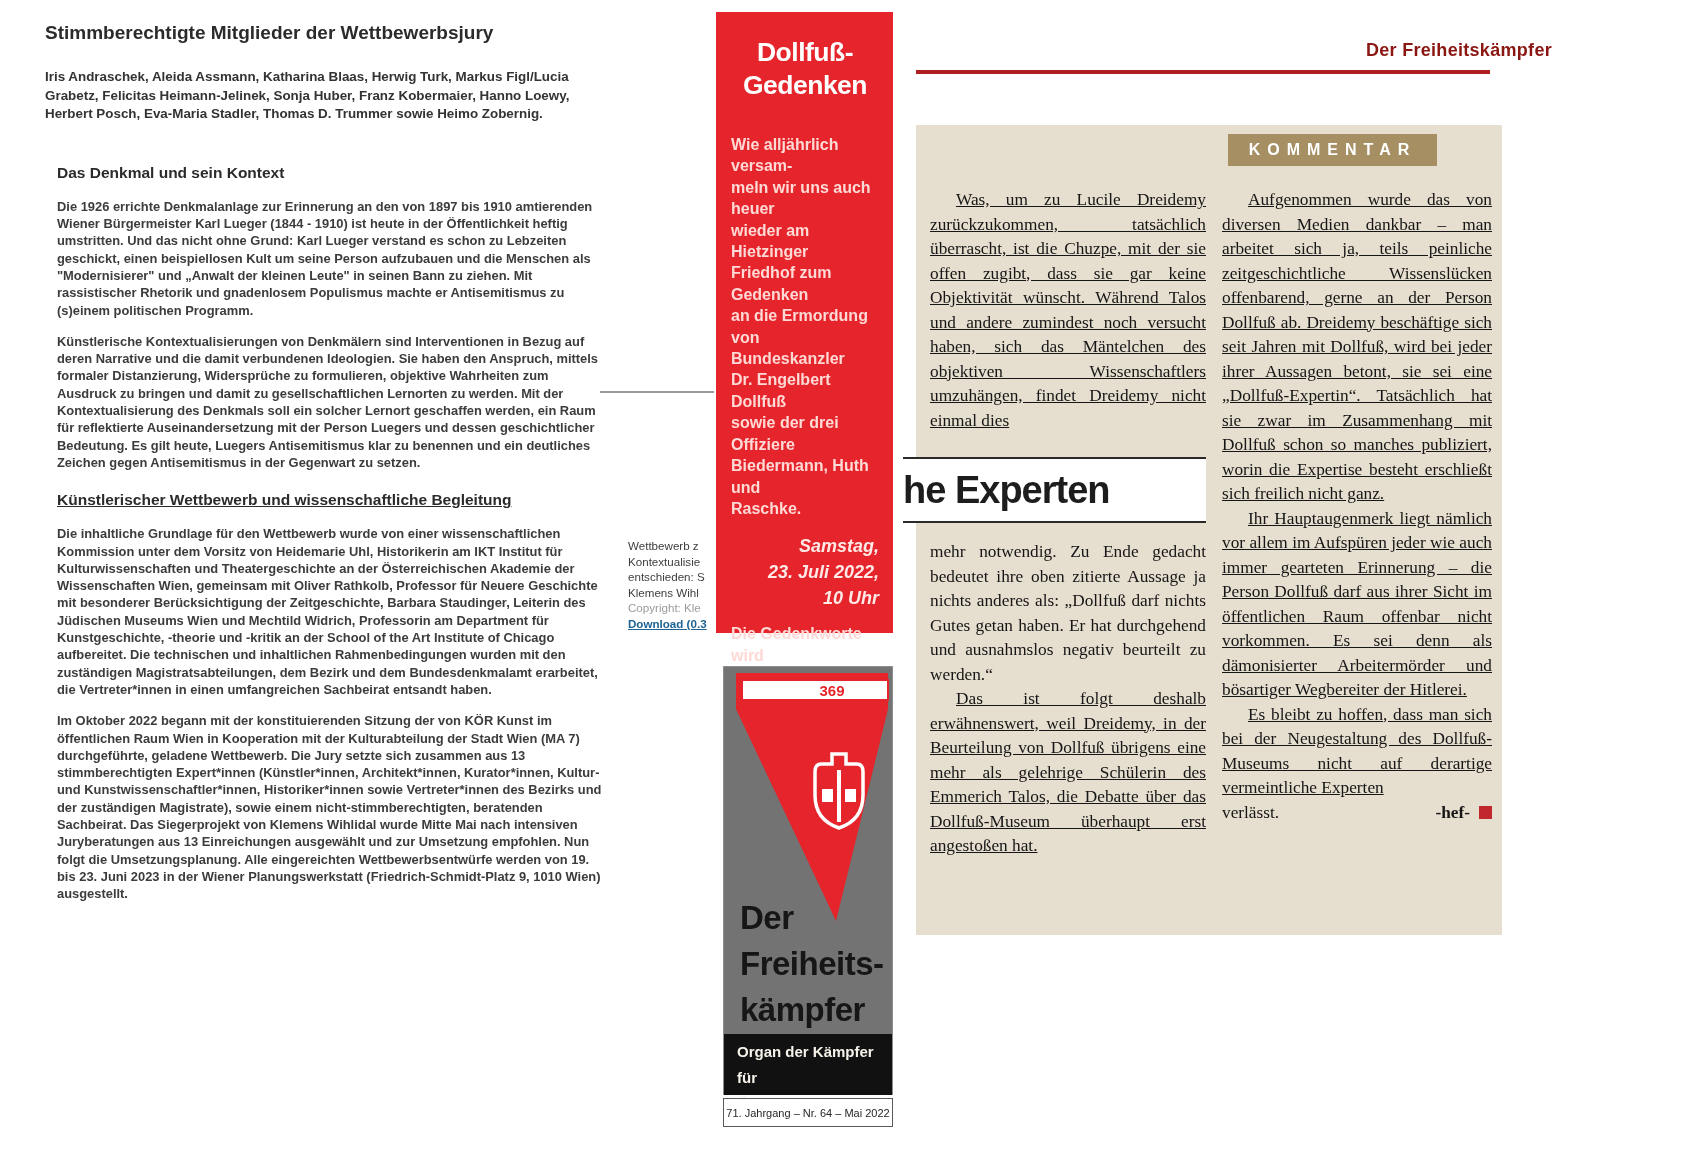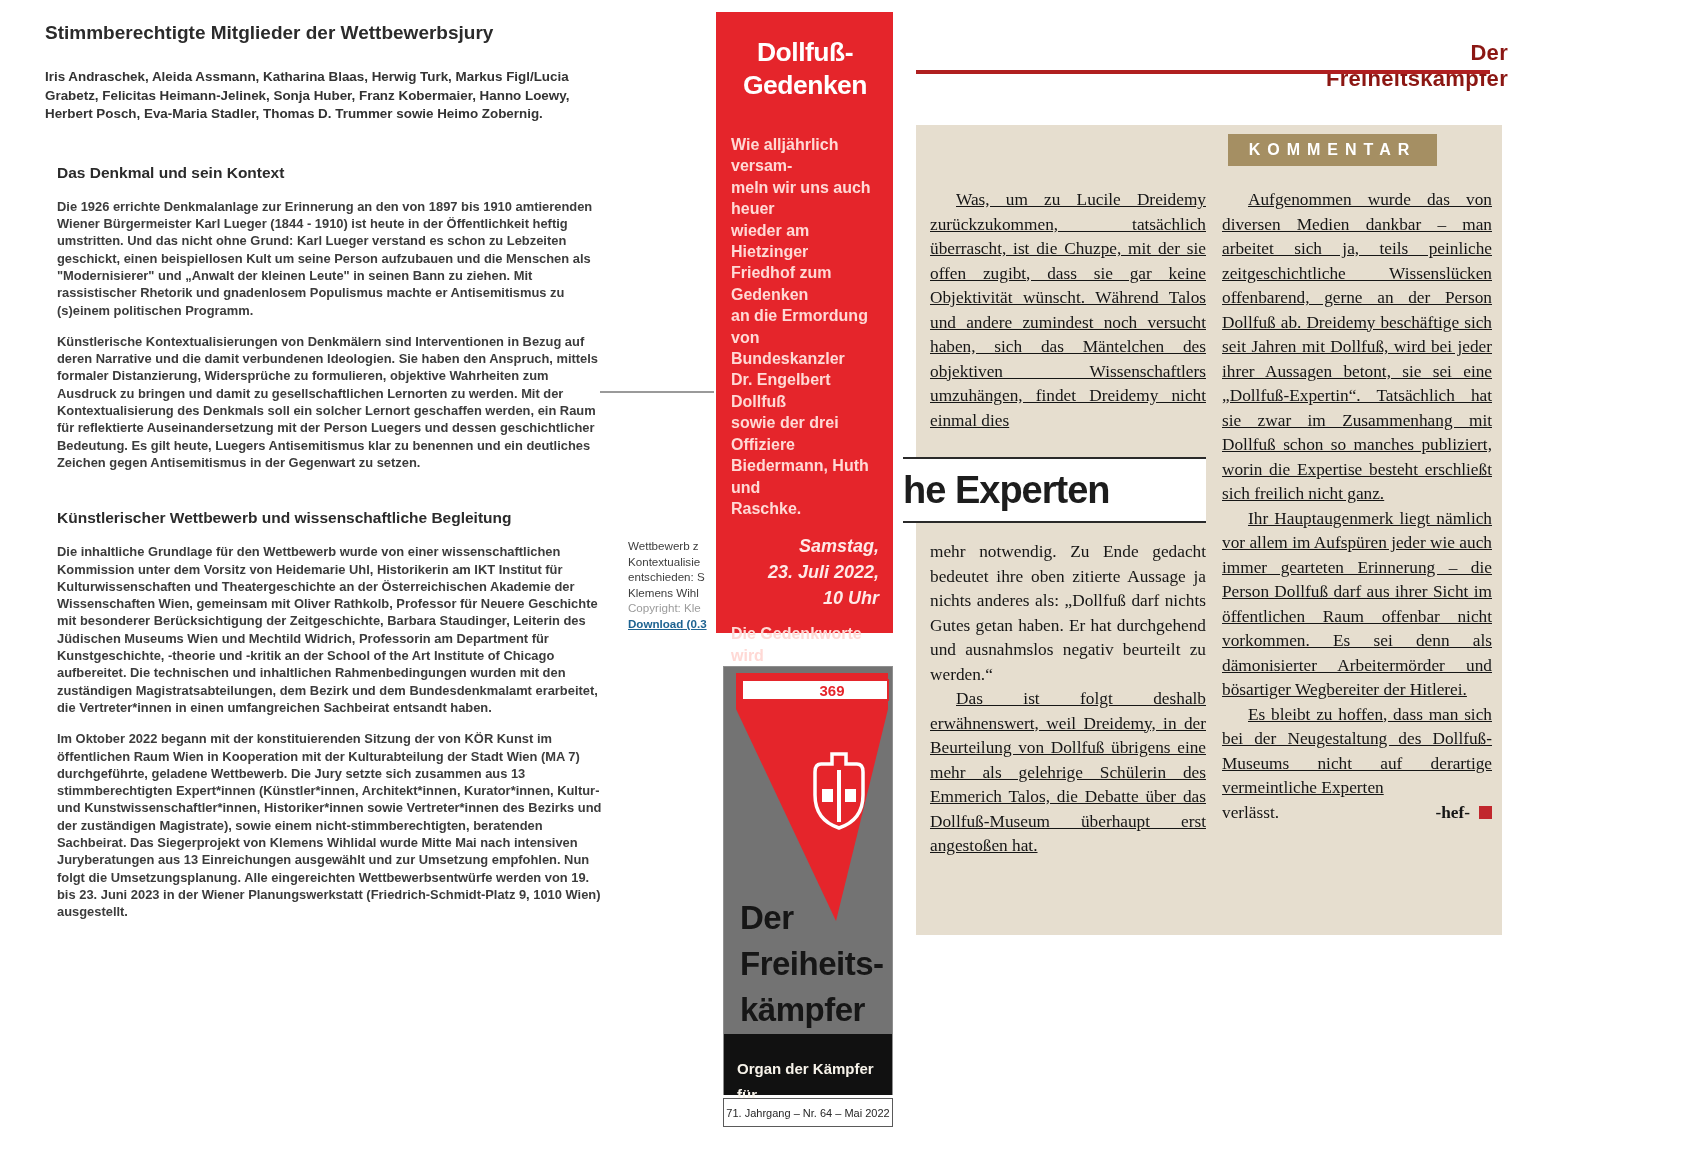--- a/index.html
+++ b/index.html
@@ -5,21 +5,21 @@
   html,body{margin:0;padding:0;background:#fff;}
   .page{position:relative;width:1700px;height:1158px;background:#fff;overflow:hidden;
         font-family:"Liberation Sans",sans-serif;}
 
   
   .web-article{position:absolute;left:45px;top:22px;width:575px;color:#3a3a3a;}
   .web-article h1{margin:0 0 24px 0;font-size:19px;font-weight:700;color:#2b2b2b;}
   .web-article .names{margin:12px 0 40px 0;font-size:13.4px;line-height:18.6px;font-weight:600;color:#333;}
   .sect{padding-left:12px;}
   .sect h2{margin:0 0 16px 0;font-size:15.5px;font-weight:700;color:#2b2b2b;}
-  .sect h2.second{margin-top:38px;}
+  .sect h2.second{margin-top:20px;text-decoration:underline;}
   .sect p{margin:0 0 14px 0;width:548px;font-size:12.9px;line-height:17.3px;font-weight:600;color:#3c3c3c;}
 
   .divider-dash{position:absolute;left:600px;top:391px;width:114px;height:2px;background:#9a9a9a;}
 
   
   .caption{position:absolute;left:628px;top:538px;width:90px;font-size:11.6px;line-height:15.6px;color:#3e3e3e;white-space:nowrap;}
   .caption .copy{color:#9b9b9b;}
   .caption .dl{color:#1e6391;font-weight:700;text-decoration:underline;cursor:pointer;}
 
   
@@ -34,28 +34,28 @@
   .masthead{position:absolute;left:723px;top:666px;width:170px;height:429px;background:#737373;
             border:1.5px solid #8f8f8f;box-sizing:border-box;}
   .masthead svg{position:absolute;left:0;top:0;}
   .issue{position:absolute;left:17px;top:12px;width:148px;height:22px;background:#fff;border:2px solid #e5252b;
          box-sizing:border-box;display:flex;align-items:center;justify-content:center;
          color:#e5252b;font-size:15px;font-weight:700;padding-left:34px;}
   .mh-title{position:absolute;left:16px;top:228px;white-space:pre-line;color:#161616;
             font-size:33px;line-height:46px;font-weight:800;letter-spacing:-0.5px;}
   .organ{position:absolute;left:0;right:0;top:367px;height:60.5px;background:#111;
          color:#f7f3ea;font-size:15px;font-weight:700;line-height:26px;
-         box-sizing:border-box;padding:22px 0 0 13px;}
+         box-sizing:border-box;padding:5px 0 0 13px;}
   .edition{position:absolute;left:723px;top:1098px;width:170px;height:29px;background:#fff;
            border:1px solid #5a5a5a;box-sizing:border-box;display:flex;align-items:center;justify-content:center;
            font-size:11px;color:#262626;}
 
   
-  .paper-title{position:absolute;left:1296px;top:40px;width:212px;text-align:right;
-               font-size:22px;font-weight:700;letter-spacing:0.3px;color:#8b1713;}
+  .paper-title{position:absolute;left:1340px;top:40px;width:212px;text-align:right;
+               font-size:18px;font-weight:700;letter-spacing:0.3px;color:#8b1713;}
   .paper-rule{position:absolute;left:916px;top:70px;width:574px;height:3.5px;background:#b01f20;}
   .beige{position:absolute;left:916px;top:125px;width:586px;height:810px;background:#e6decf;}
   .kommentar{position:absolute;left:1228px;top:134px;width:209px;height:32px;background:#a58f63;
              color:#fff;font-size:16px;font-weight:700;letter-spacing:7px;
              display:flex;align-items:center;justify-content:center;}
   .col{position:absolute;font-family:"Liberation Serif",serif;font-size:17.3px;line-height:24.5px;
        color:#161616;text-align:justify;}
   .col p{margin:0;}
   .col p.indent{text-indent:26px;text-decoration:underline;}
   .col1{left:930px;top:188px;width:276px;}

